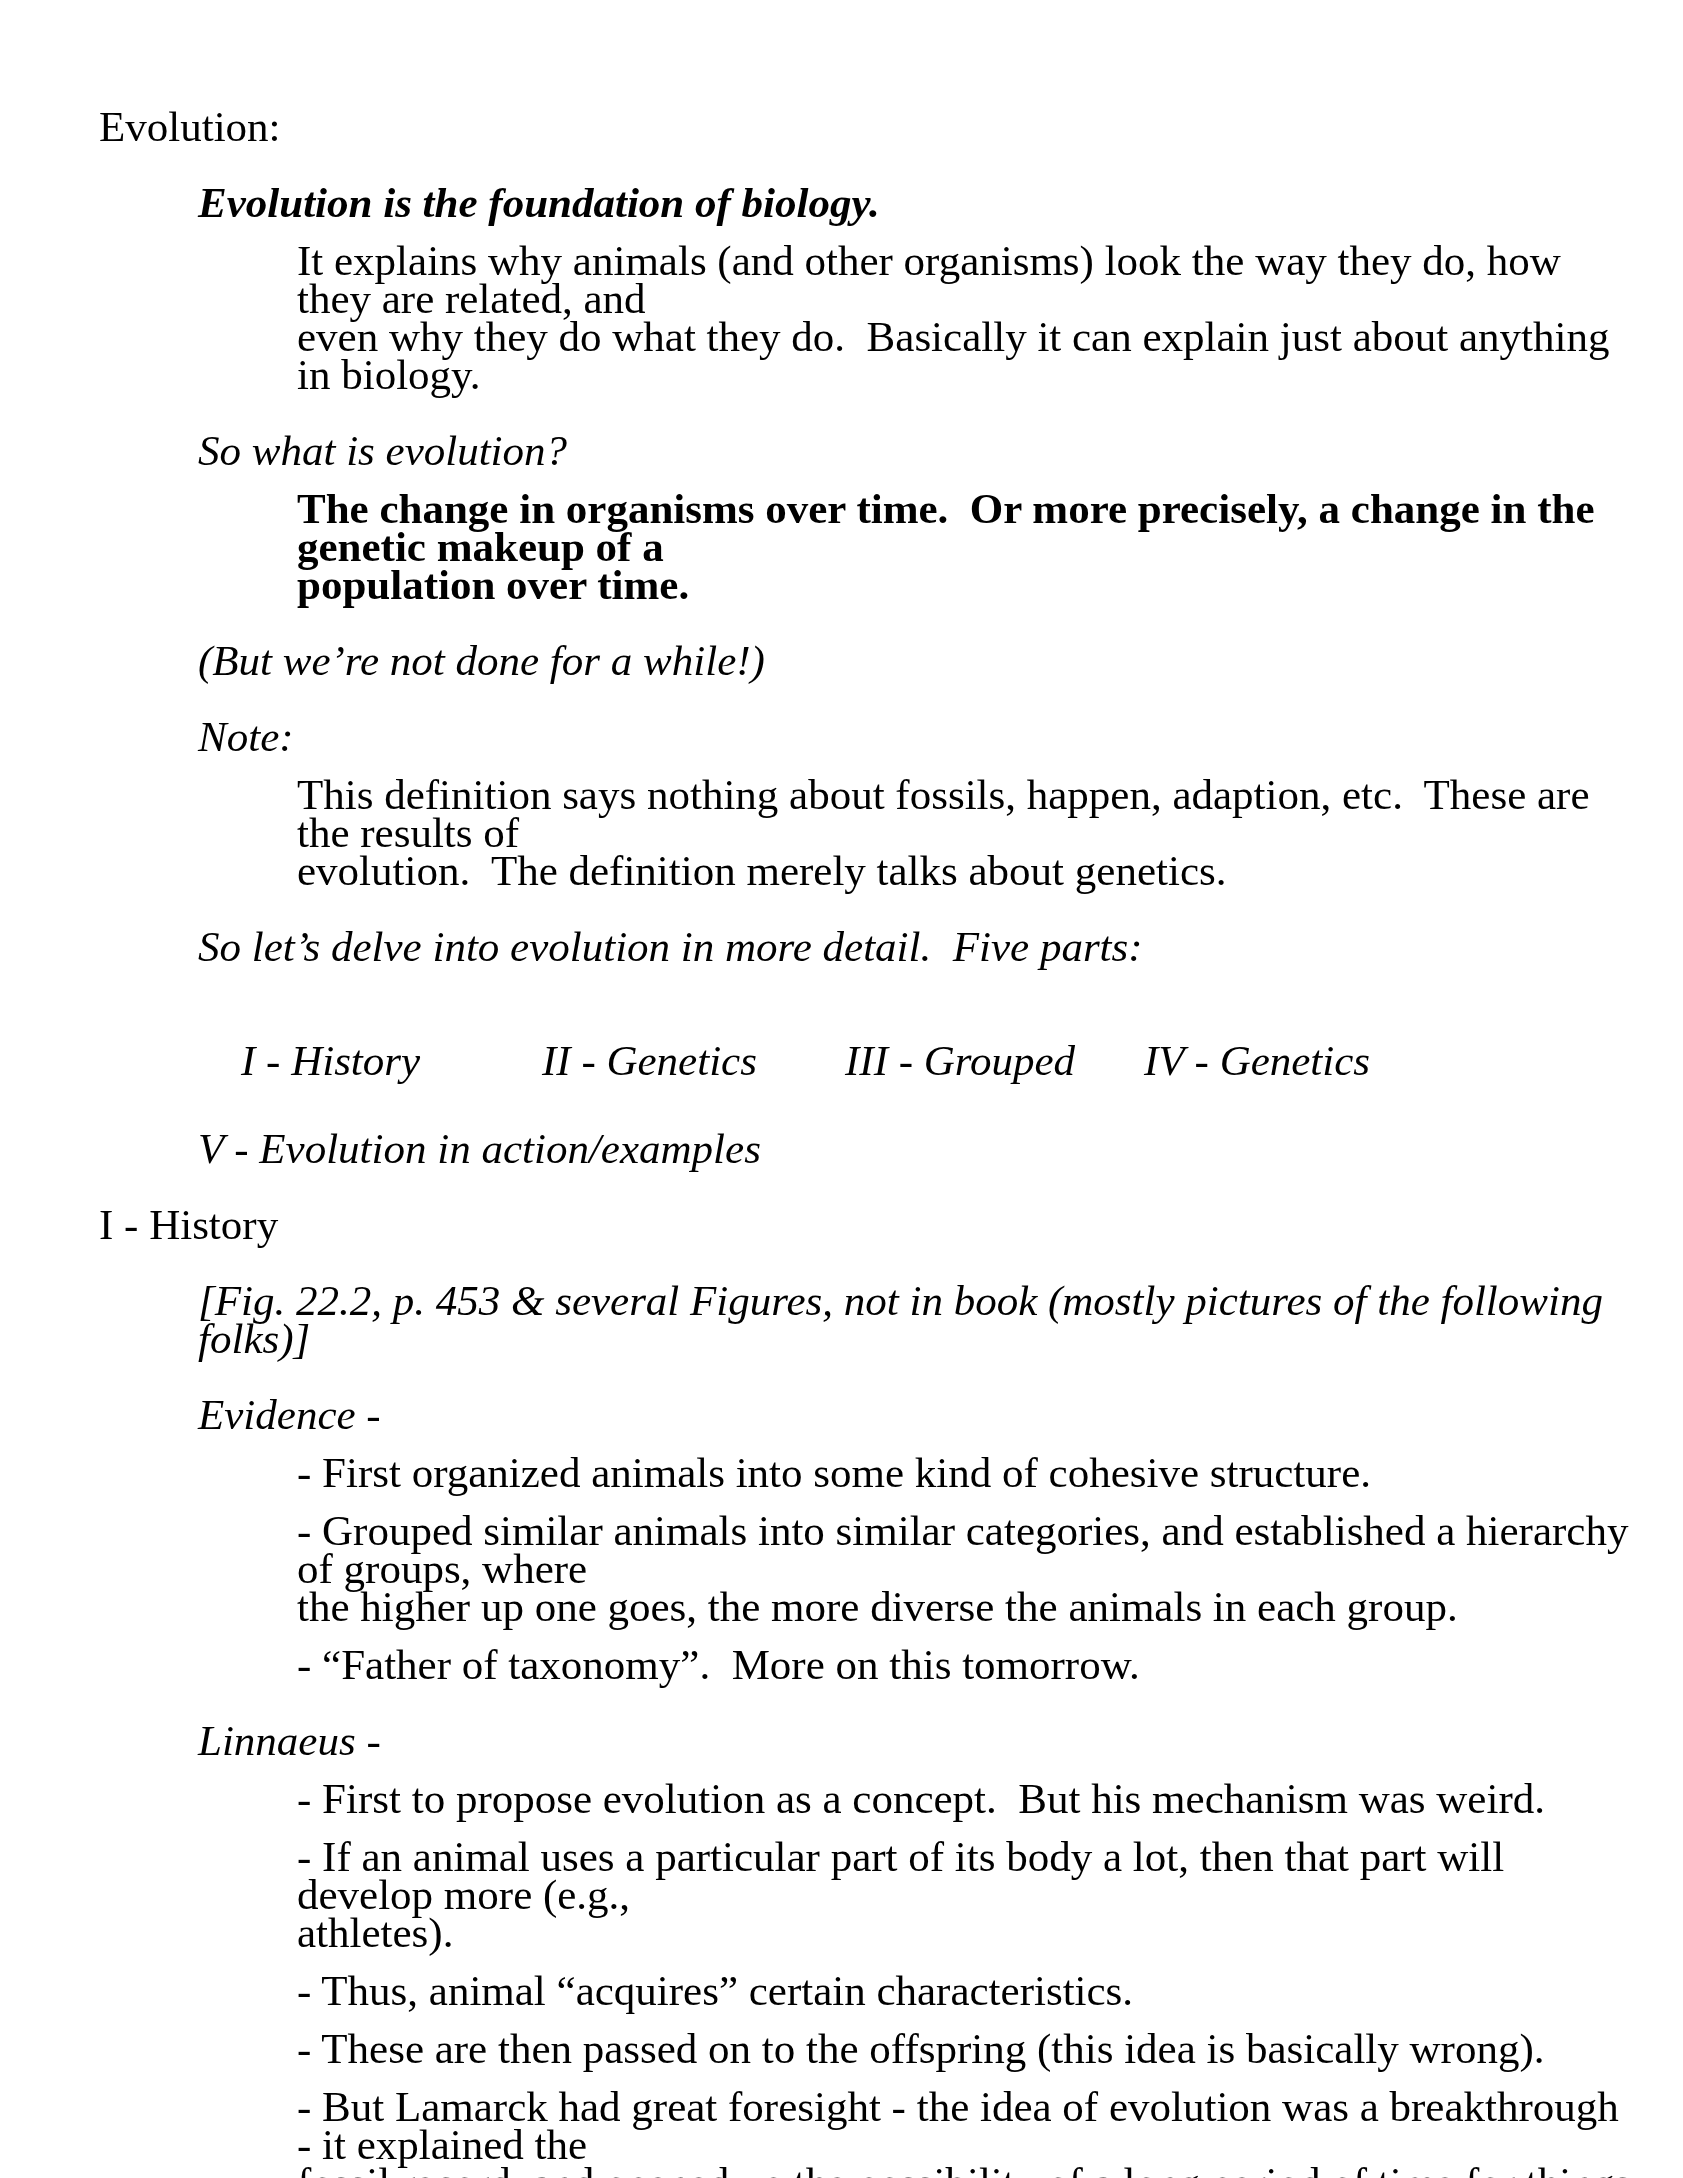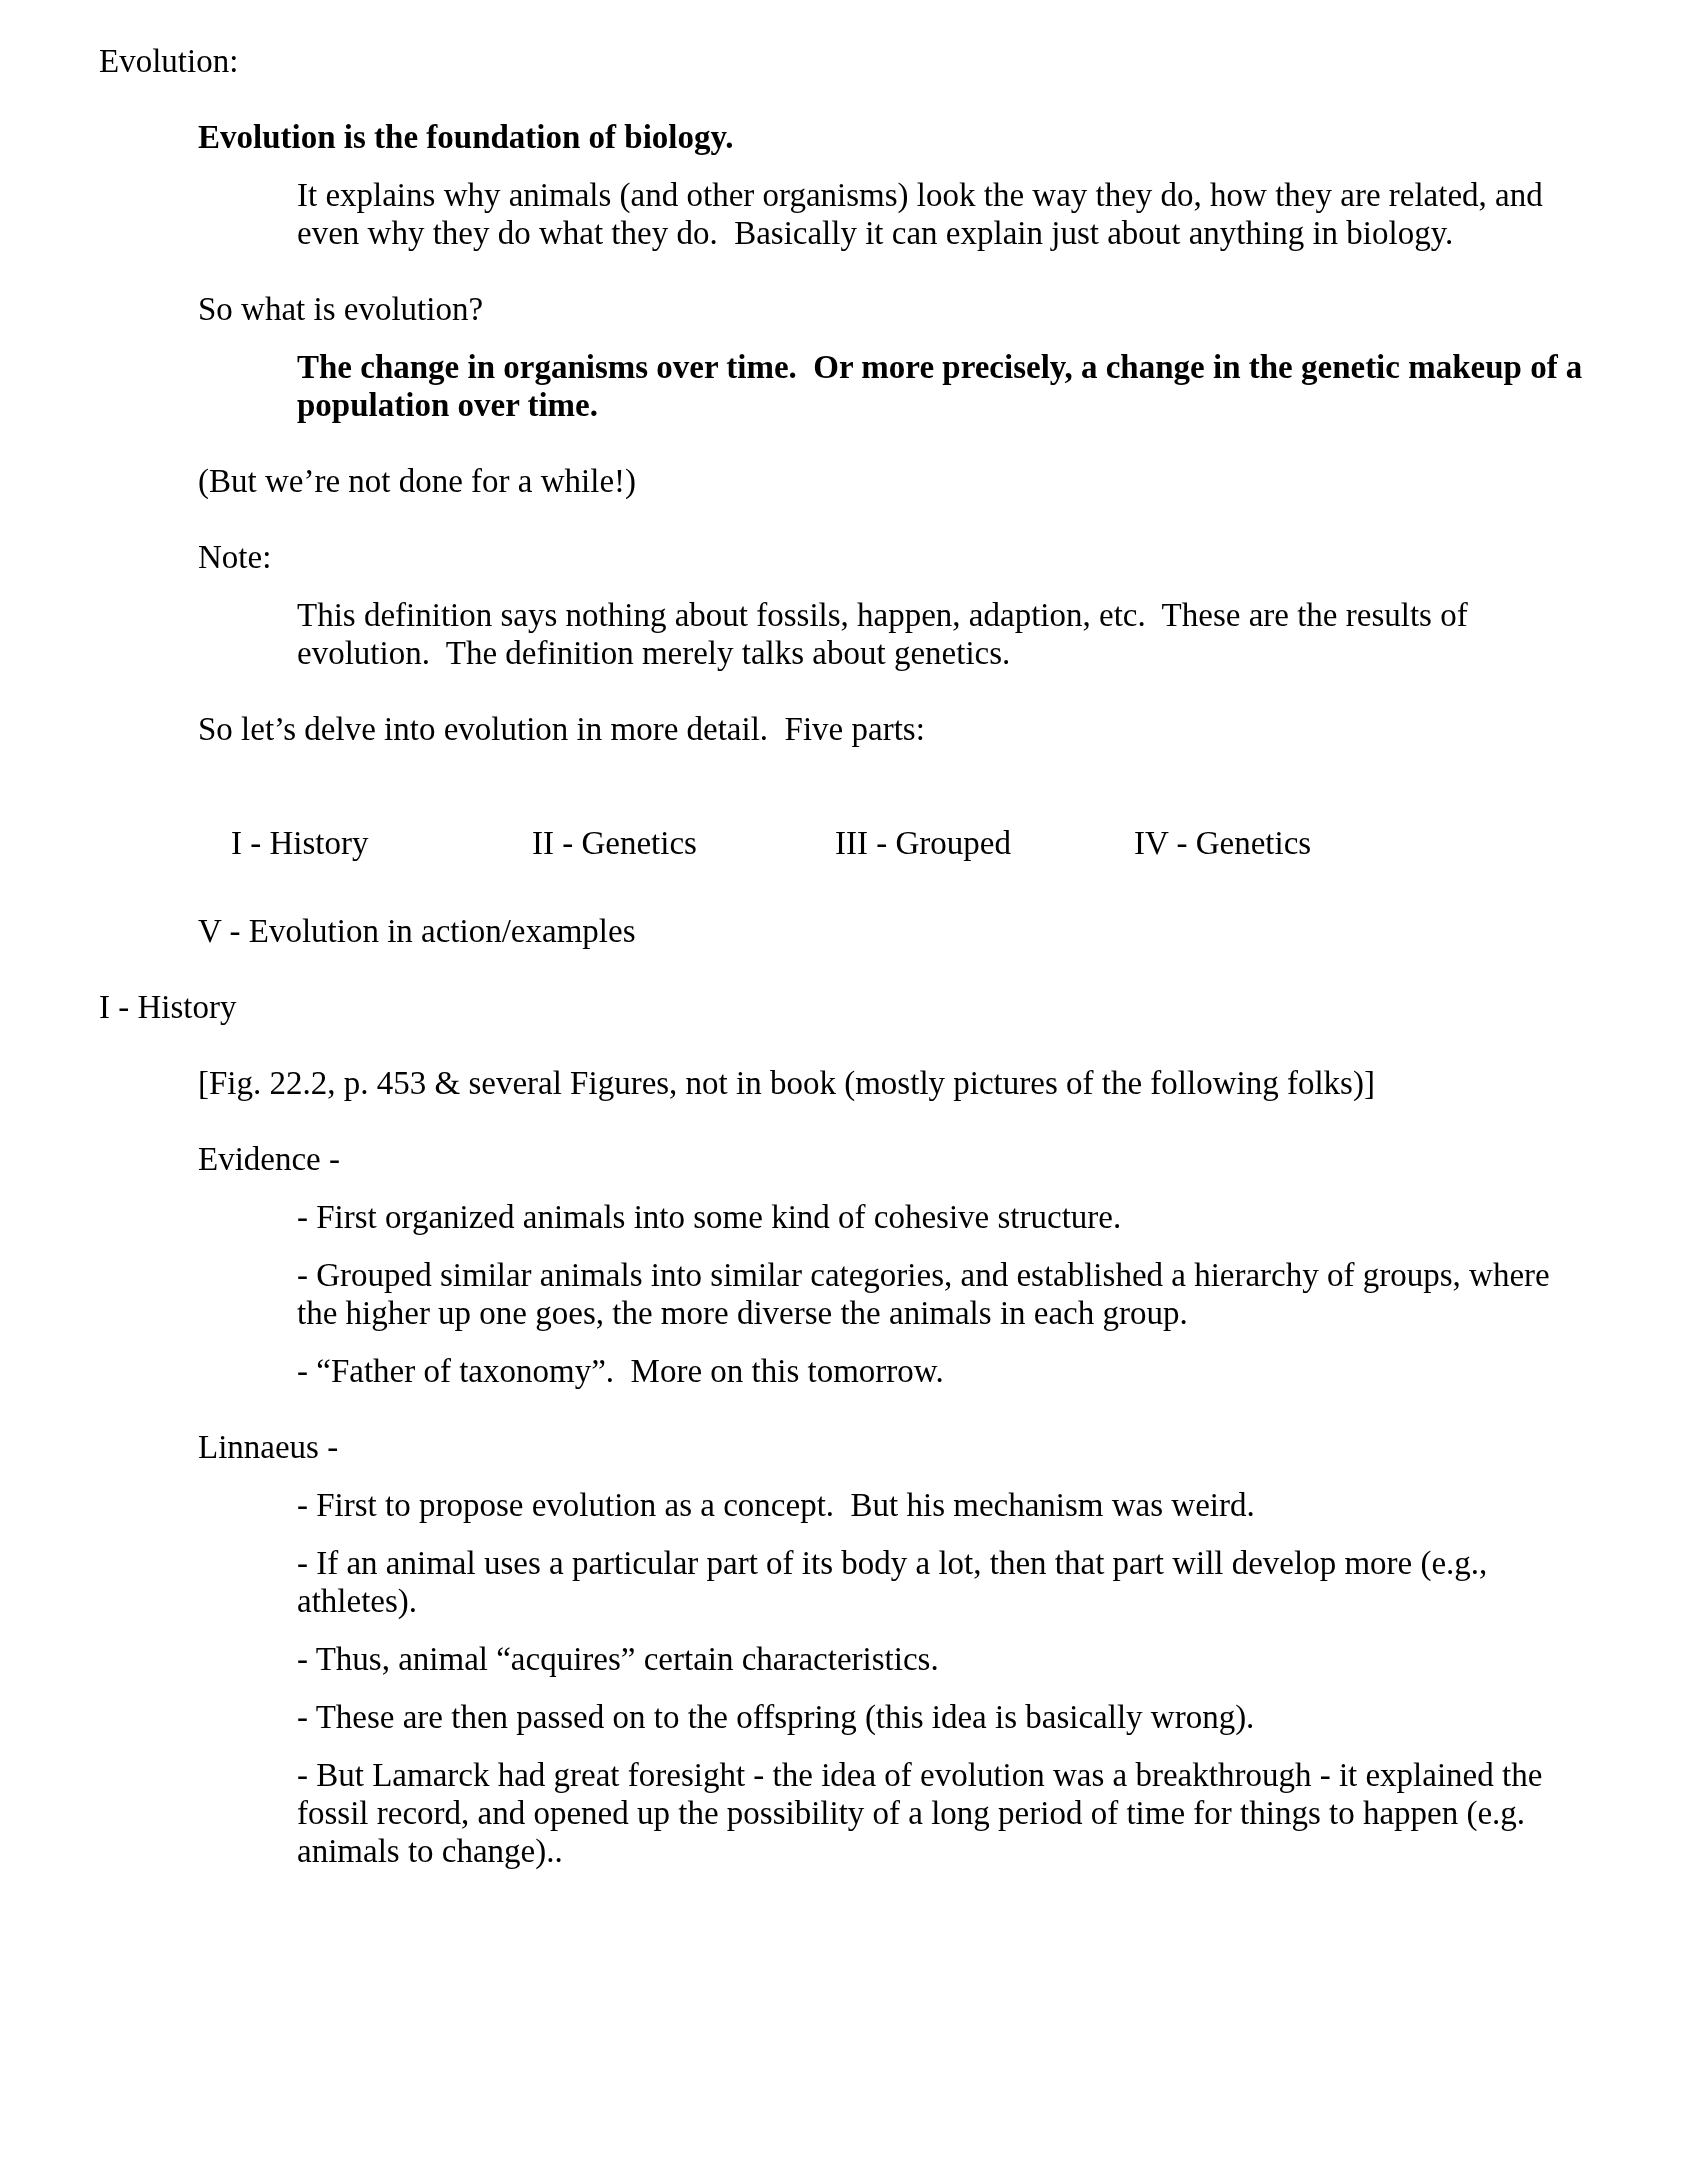--- a/index.html
+++ b/index.html
@@ -8,38 +8,38 @@
     background: #ffffff;
   }
   .page {
     position: relative;
     width: 1683px;
     height: 2178px;
     box-sizing: border-box;
     background: #ffffff;
     color: #000000;
     font-family: "Liberation Serif", "DejaVu Serif", serif;
-    font-size: 33px;
+    font-size: 43px;
     line-height: 38px;
-    padding: 42px 40px 0 99px;
+    padding: 108px 40px 0 99px;
     overflow: hidden;
   }
   .para {
     white-space: pre-wrap;
     margin: 38px 0 0 0;
   }
   .para.first {
     margin-top: 0;
   }
   .cont-line {
     white-space: pre-wrap;
     margin: 12px;
   }
   .lvl0 { margin-left: 0; }
-  .lvl1 { margin-left: 99px; }
+  .lvl1 { margin-left: 99px; font-style: italic; }
   .lvl2 { margin-left: 198px; margin-top: 20px; }
   .bold { font-weight: bold; }
   .tabcol { display: inline-block; }
   .tabcol.c1 { width: 301px; }
   .tabcol.c2 { width: 303px; }
   .tabcol.c3 { width: 299px; }
 </style>
 </head>
 <body>
 

